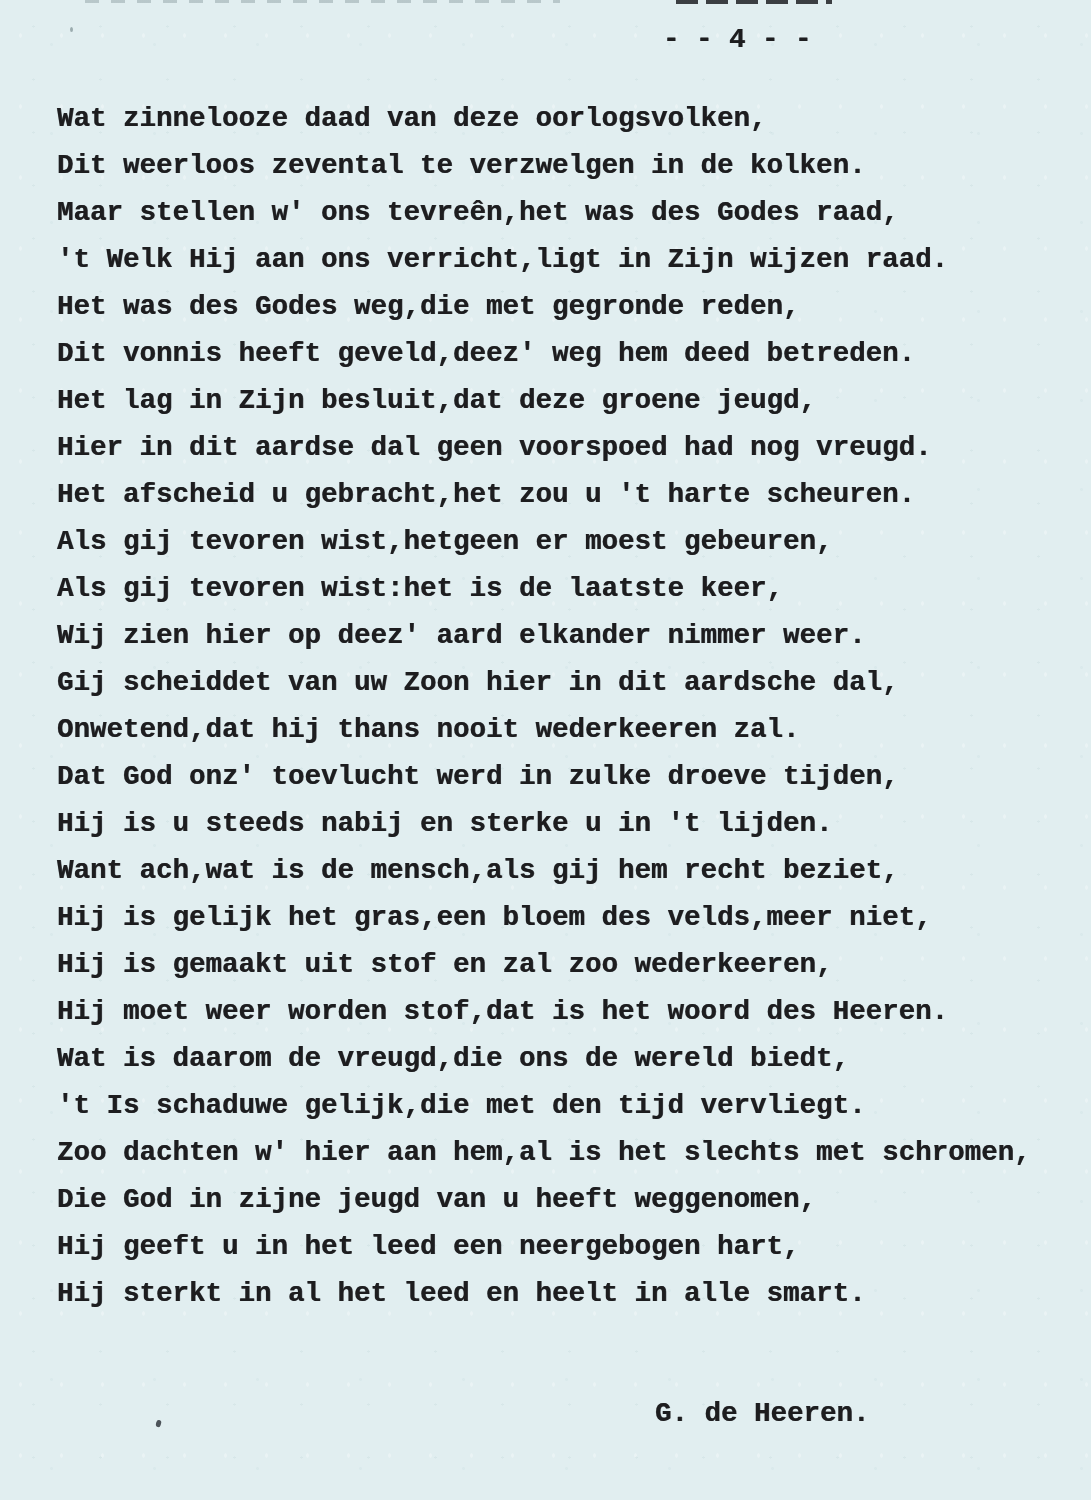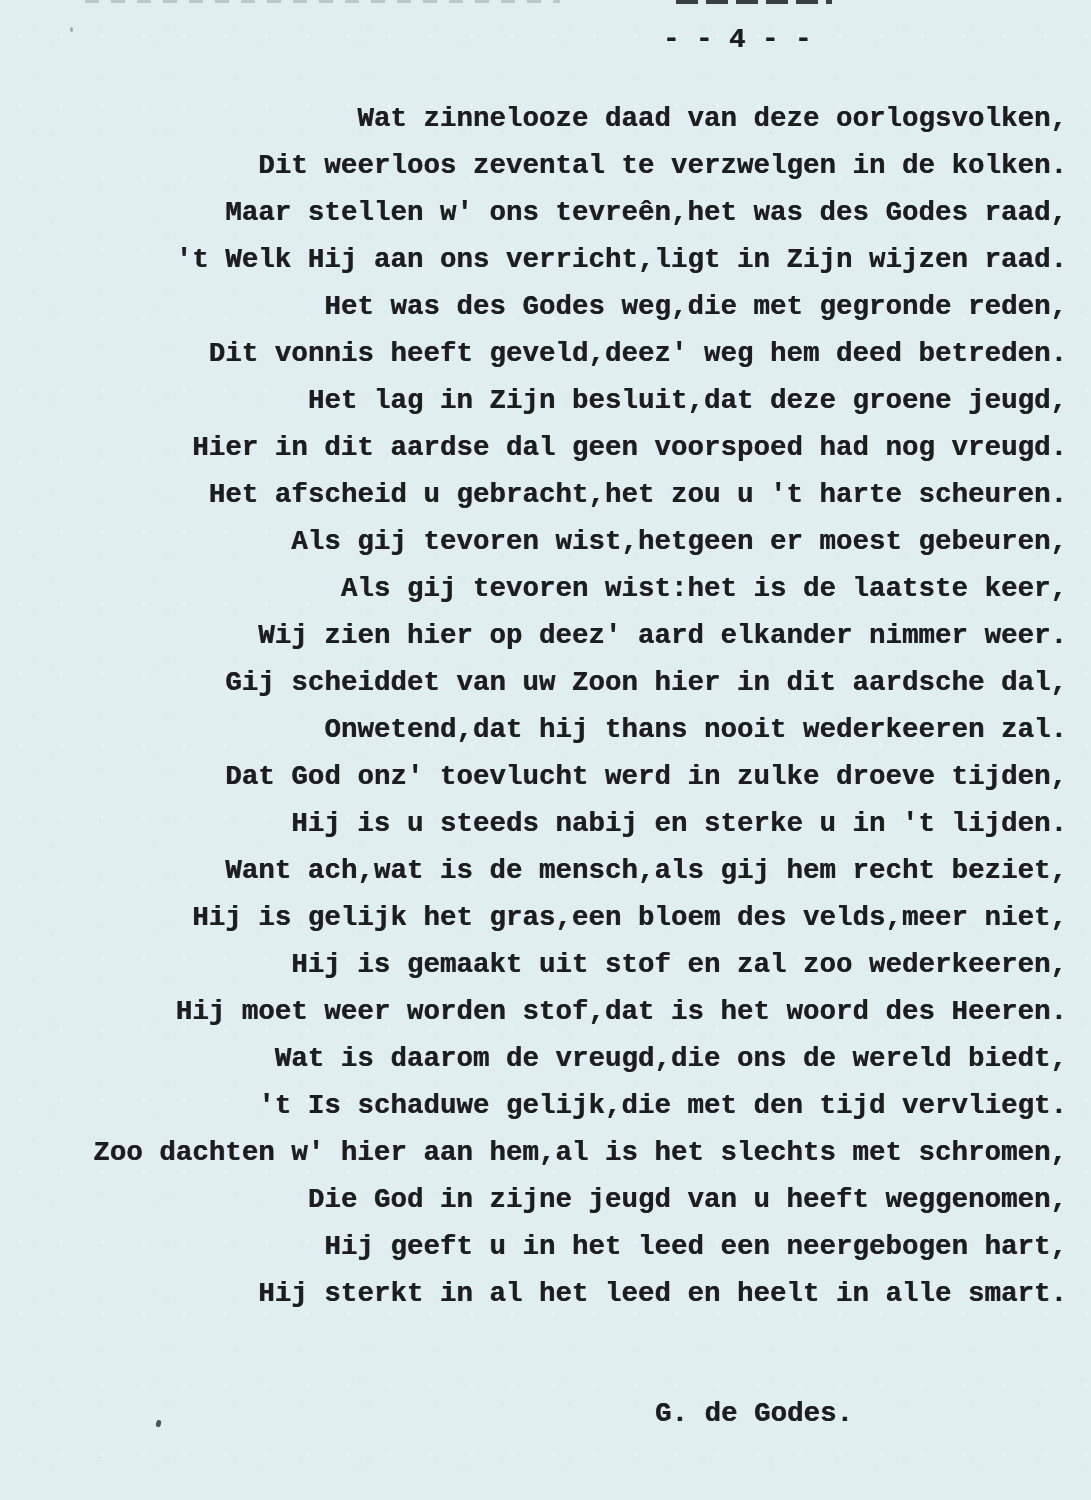--- a/index.html
+++ b/index.html
@@ -39,21 +39,20 @@
   }
   .poem {
     position: absolute;
     left: 57px;
     top: 95px;
     width: 1010px;
   }
   .poem-line {
     height: 47px;
     line-height: 47px;
-    text-align: right;
   }
   .signature {
     position: absolute;
     left: 655px;
     top: 1398px;
     font-size: 27.5px;
   }
   
   .edge-artifact-left {
     position: absolute;
@@ -100,17 +99,17 @@
 <div class="page">
 
   <div class="edge-artifact-left"></div>
   <div class="edge-artifact-right"></div>
   <div class="faint-speck"></div>
 
   <div class="page-number typewriter">- - 4 - -</div>
 
   <div class="poem typewriter" id="poem-container"><div class="poem-line">Wat zinnelooze daad van deze oorlogsvolken,</div><div class="poem-line">Dit weerloos zevental te verzwelgen in de kolken.</div><div class="poem-line">Maar stellen w' ons tevreên,het was des Godes raad,</div><div class="poem-line">'t Welk Hij aan ons verricht,ligt in Zijn wijzen raad.</div><div class="poem-line">Het was des Godes weg,die met gegronde reden,</div><div class="poem-line">Dit vonnis heeft geveld,deez' weg hem deed betreden.</div><div class="poem-line">Het lag in Zijn besluit,dat deze groene jeugd,</div><div class="poem-line">Hier in dit aardse dal geen voorspoed had nog vreugd.</div><div class="poem-line">Het afscheid u gebracht,het zou u 't harte scheuren.</div><div class="poem-line">Als gij tevoren wist,hetgeen er moest gebeuren,</div><div class="poem-line">Als gij tevoren wist:het is de laatste keer,</div><div class="poem-line">Wij zien hier op deez' aard elkander nimmer weer.</div><div class="poem-line">Gij scheiddet van uw Zoon hier in dit aardsche dal,</div><div class="poem-line">Onwetend,dat hij thans nooit wederkeeren zal.</div><div class="poem-line">Dat God onz' toevlucht werd in zulke droeve tijden,</div><div class="poem-line">Hij is u steeds nabij en sterke u in 't lijden.</div><div class="poem-line">Want ach,wat is de mensch,als gij hem recht beziet,</div><div class="poem-line">Hij is gelijk het gras,een bloem des velds,meer niet,</div><div class="poem-line">Hij is gemaakt uit stof en zal zoo wederkeeren,</div><div class="poem-line">Hij moet weer worden stof,dat is het woord des Heeren.</div><div class="poem-line">Wat is daarom de vreugd,die ons de wereld biedt,</div><div class="poem-line">'t Is schaduwe gelijk,die met den tijd vervliegt.</div><div class="poem-line">Zoo dachten w' hier aan hem,al is het slechts met schromen,</div><div class="poem-line">Die God in zijne jeugd van u heeft weggenomen,</div><div class="poem-line">Hij geeft u in het leed een neergebogen hart,</div><div class="poem-line">Hij sterkt in al het leed en heelt in alle smart.</div></div>
 
-  <div class="signature typewriter">G. de Godes.</div>
+  <div class="signature typewriter">G. de Heeren.</div>
 
   <div class="ink-speck"></div>
 
 </div>
 
 </body></html>

